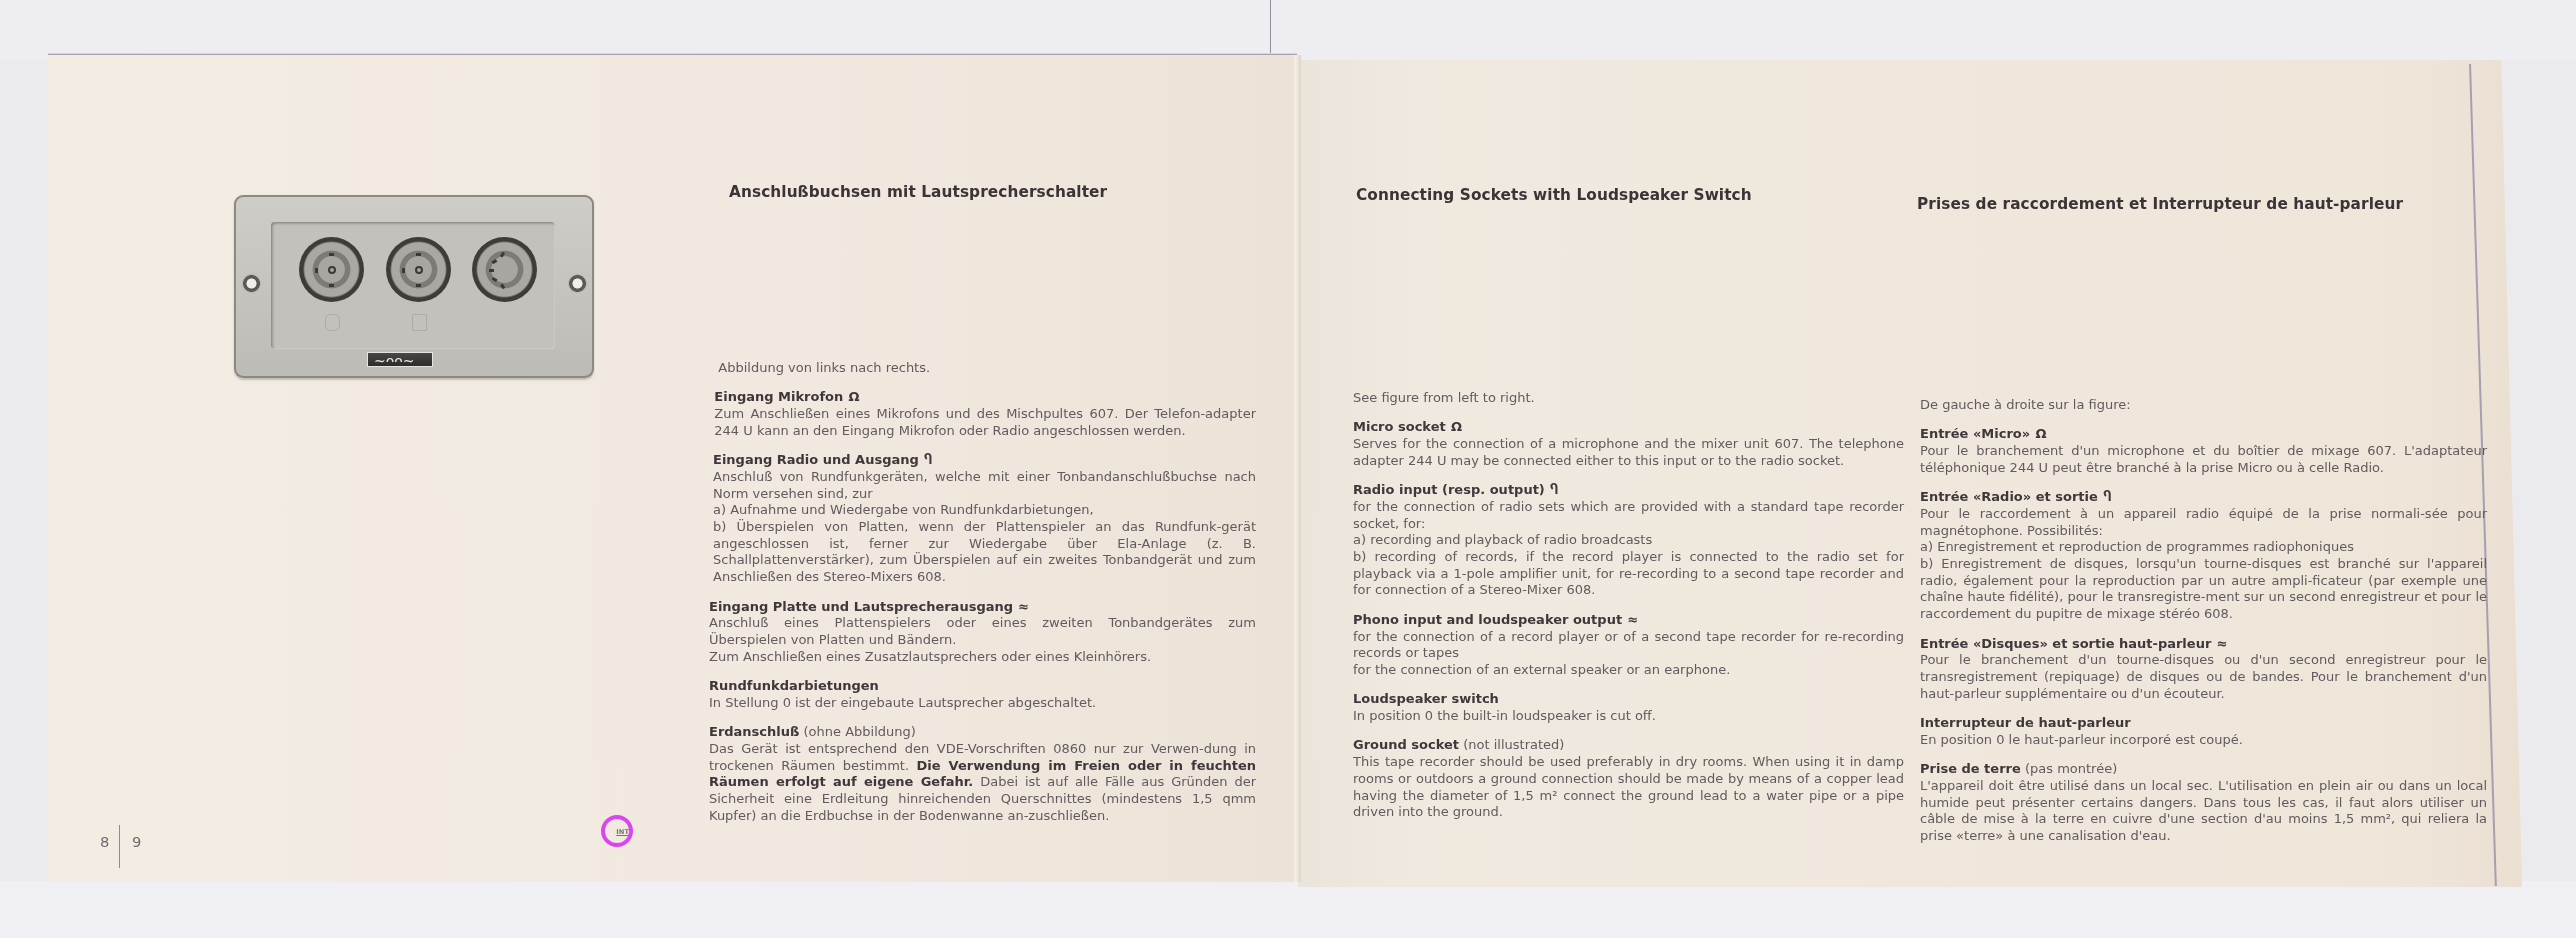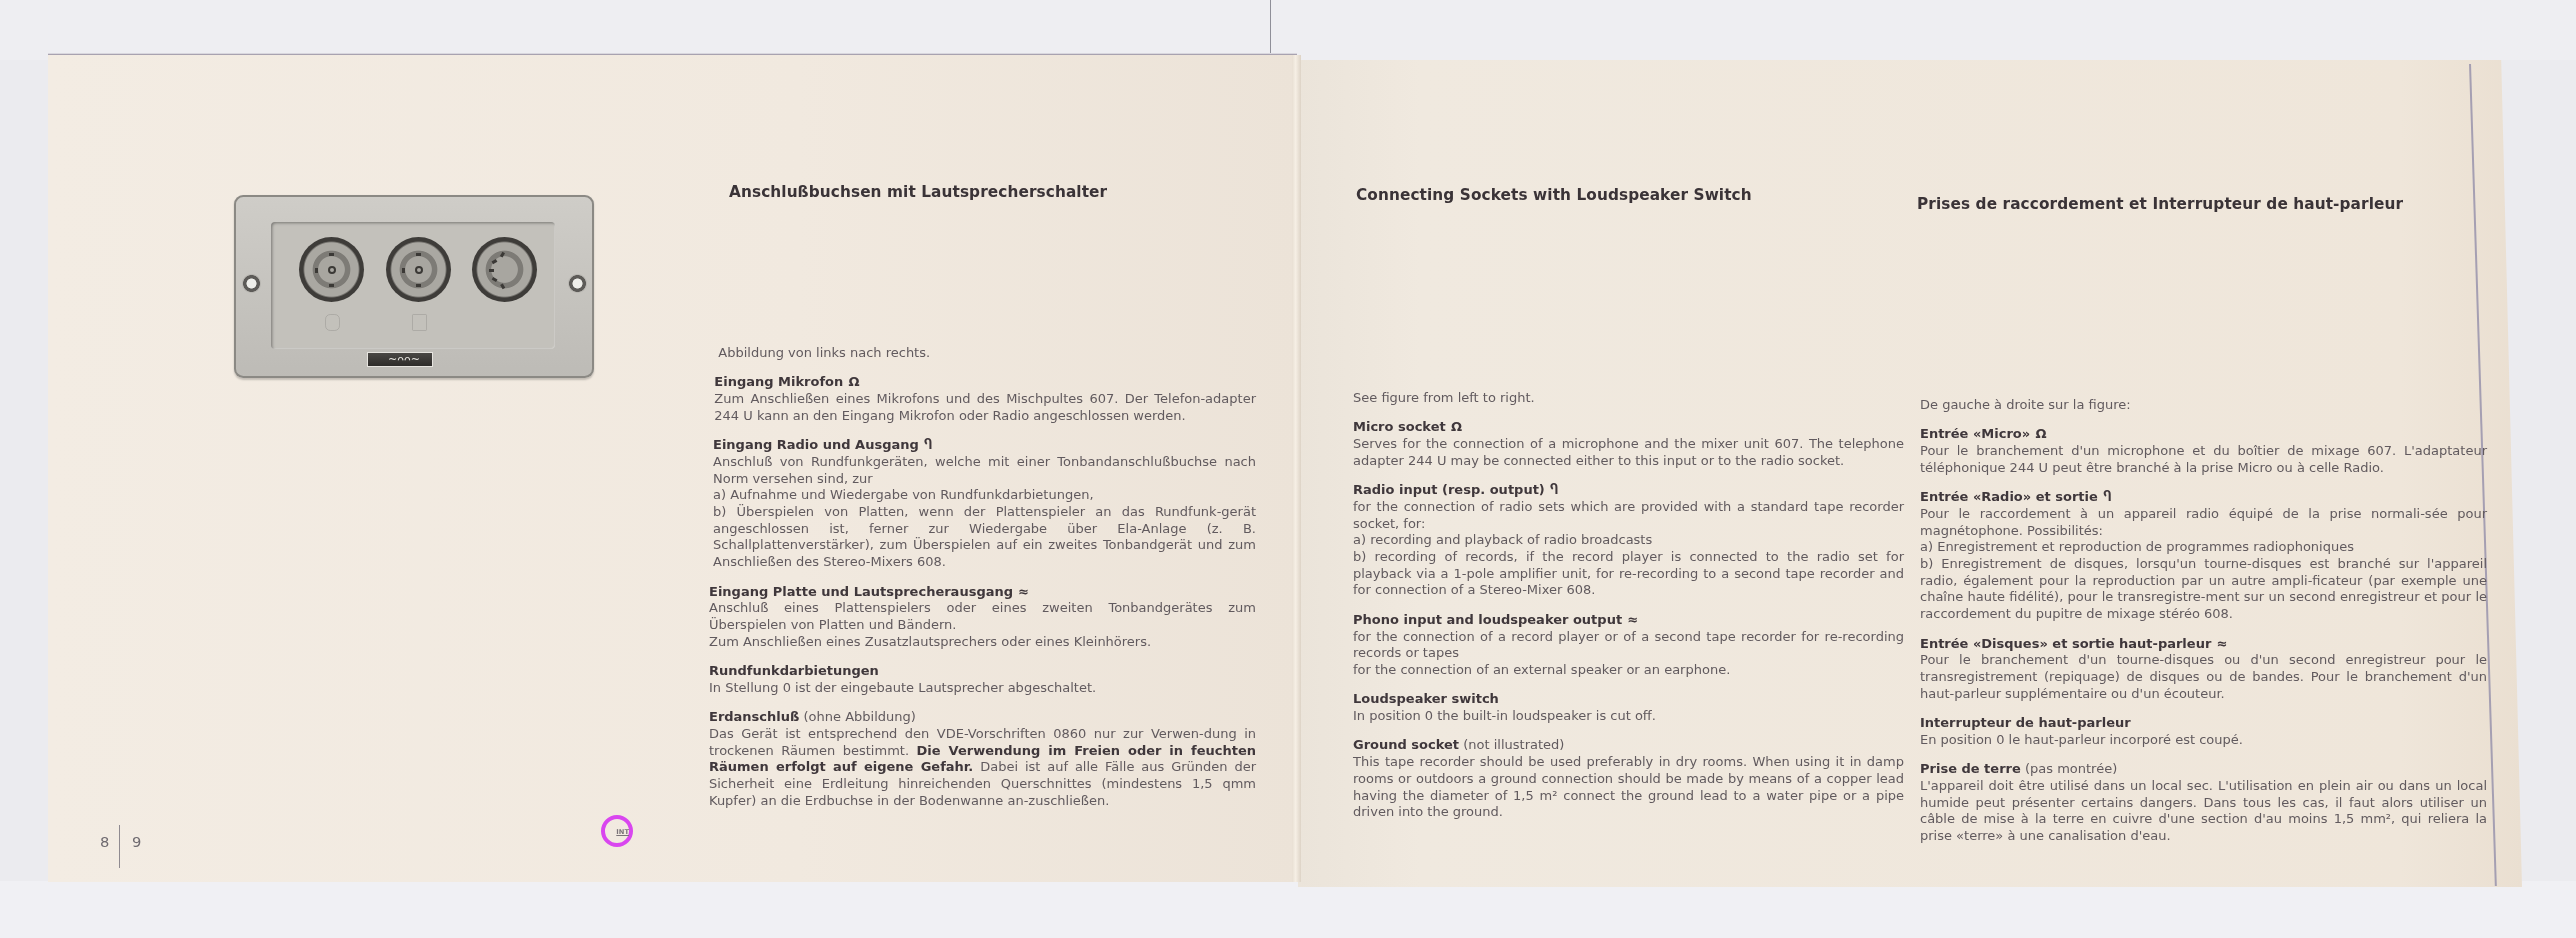--- a/index.html
+++ b/index.html
@@ -40,21 +40,21 @@
     position: absolute; top: 14.7px; width: 65px; height: 65px; border-radius: 50%;
     background: radial-gradient(circle, #a8a6a0 0 28%, #7d7b76 30% 40%, #aaa8a2 42% 58%, #3e3c39 62% 74%, #8a8883 77% 100%);
   }
   .socket .pin { position: absolute; left: 29px; top: 29px; width: 8px; height: 8px; border-radius: 50%; border: 2px solid #3b3936; box-sizing: border-box; }
   .socket .slot { position: absolute; width: 5.3px; height: 3.3px; background: #3b3936; }
   .socket-label { position: absolute; top: 92px; width: 13.3px; height: 14.7px; border: 1.3px solid #9f9d98; border-radius: 5.3px; opacity: 0.6; }
   .screw { position: absolute; top: 79px; width: 18.7px; height: 18.7px; border-radius: 50%;
     background: radial-gradient(circle, #eeeeea 0 35%, #5d5b58 40% 60%, #b7b5b0 65%); }
   .switch { position: absolute; left: 133px; top: 157px; width: 64px; height: 13.3px;
     background: linear-gradient(180deg, #4a4845, #2e2c2a); border: 1.3px solid #e6e4df; }
-  .switch .wave { position: absolute; left: 20px; top: 1.3px; font-size: 11px; color: #eae8e3; line-height: 1; }
+  .switch .wave { position: absolute; left: 6px; top: 1.3px; font-size: 14px; color: #eae8e3; line-height: 1; }
 
   .heading {
     position: absolute; font-weight: bold; font-size: 15.3px; color: #3a3337;
     letter-spacing: 0.1px; white-space: nowrap;
   }
   .col {
     position: absolute; font-size: 13px; line-height: 16.7px; color: #615a5e;
   }
   .col p { margin: 0 0 12.7px 0; text-align: justify; }
   .col .intro { margin-bottom: 12.7px; }
@@ -111,21 +111,21 @@
   </div>
   <div class="switch">
     <span class="wave">~ᴖᴖ~</span>
   </div>
 </div>
 
 <div class="heading" style="left:729px; top:183px;">Anschlußbuchsen mit Lautsprecherschalter</div>
 <div class="heading" style="left:1356px; top:186px;">Connecting Sockets with Loudspeaker Switch</div>
 <div class="heading" style="left:1917px; top:195px;">Prises de raccordement et Interrupteur de haut-parleur</div>
 
-<div class="col" style="left:709px; top:345px; width:547px;">
+<div class="col" style="left:709px; top:360px; width:547px;">
   <p class="intro" style="padding-left:9.3px">Abbildung von links nach rechts.</p>
   <p style="padding-left:5.3px">
     <span class="sec-title">Eingang Mikrofon</span><span class="sym">Ω</span>
     <span class="line">Zum Anschließen eines Mikrofons und des Mischpultes 607. Der Telefon-adapter 244 U kann an den Eingang Mikrofon oder Radio angeschlossen werden.</span>
   </p>
   <p style="padding-left:4px">
     <span class="sec-title">Eingang Radio und Ausgang</span><span class="sym">Ⴄ</span>
     <span class="line">Anschluß von Rundfunkgeräten, welche mit einer Tonbandanschlußbuchse nach Norm versehen sind, zur</span>
     <span class="line">a) Aufnahme und Wiedergabe von Rundfunkdarbietungen,</span>
     <span class="line">b) Überspielen von Platten, wenn der Plattenspieler an das Rundfunk-gerät angeschlossen ist, ferner zur Wiedergabe über Ela-Anlage (z. B. Schallplattenverstärker), zum Überspielen auf ein zweites Tonbandgerät und zum Anschließen des Stereo-Mixers 608.</span>

